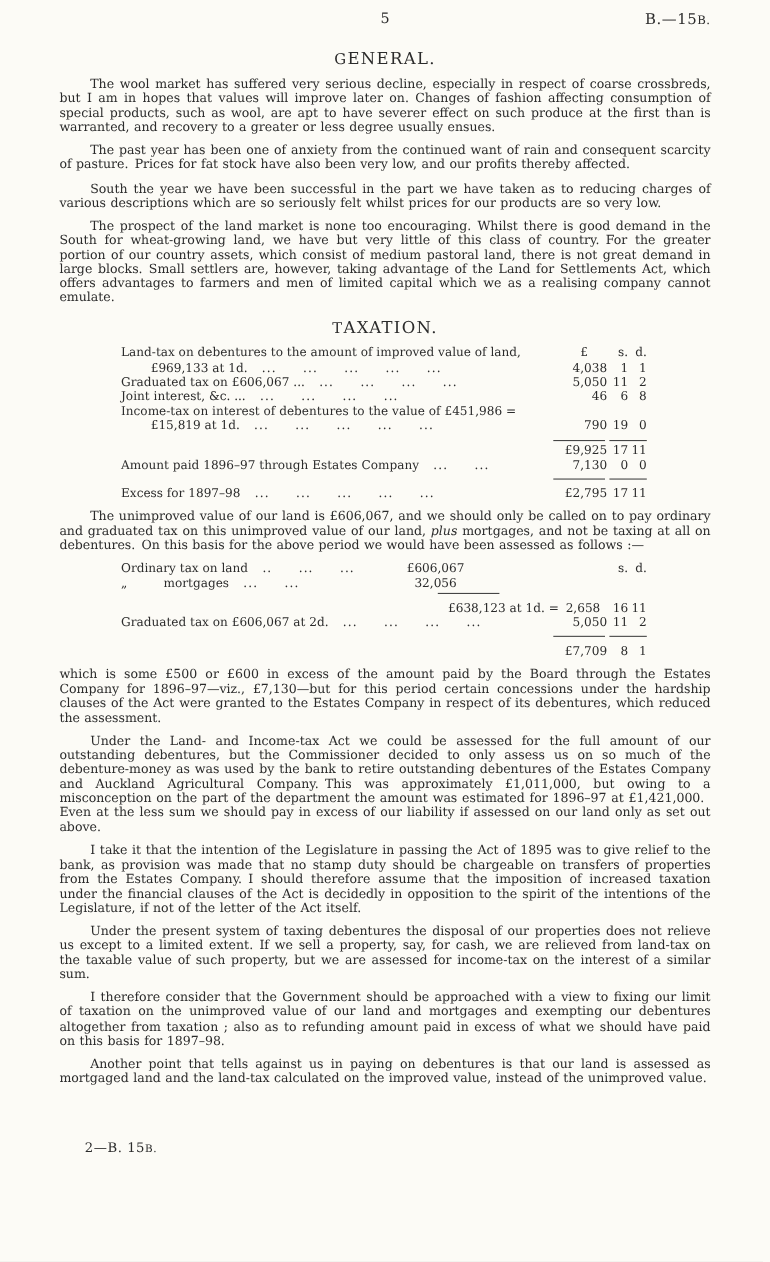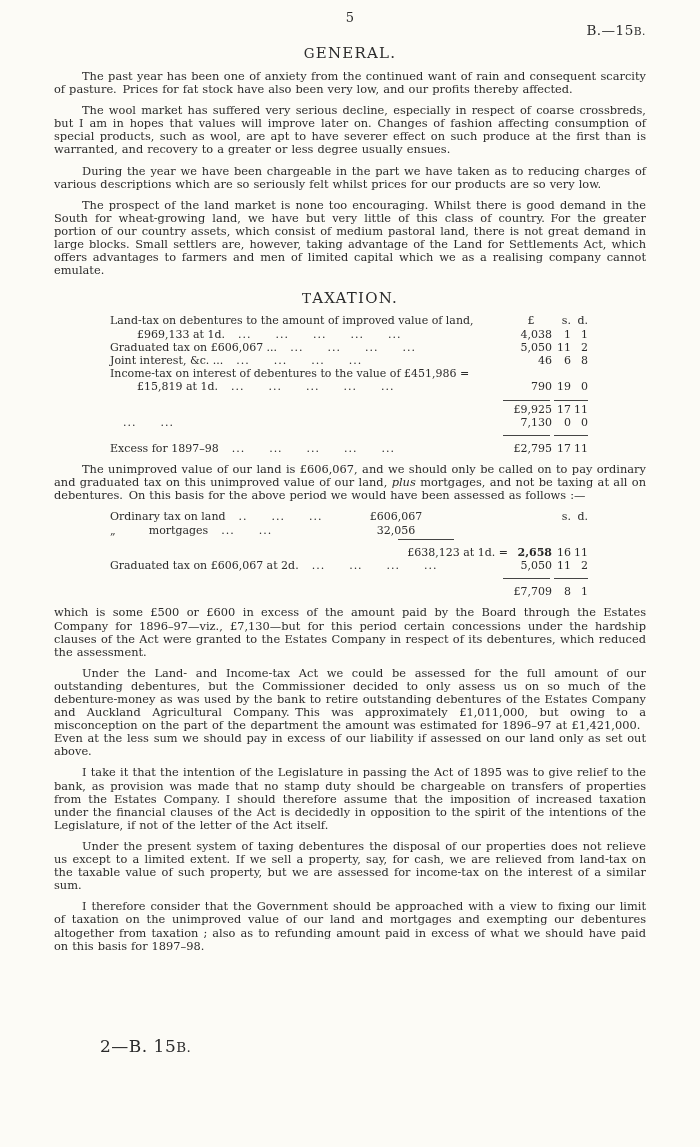--- a/index.html
+++ b/index.html
@@ -6,21 +6,21 @@
   .page {
     position:relative; width:700px; height:1147px; margin:0 auto;
     background:#fcfbf6; overflow:hidden; color:#2b2b2b;
     font-family:"DejaVu Serif","Liberation Serif",serif;
   }
   .body-col { position:absolute; left:54px; top:10px; width:592px; }
 
   
   .pagehead { position:relative; height:22px; margin-bottom:10px; }
   .pageno { text-align:center; font-size:13px; }
-  .docref { position:absolute; right:0; top:12px; font-size:13.5px; letter-spacing:0.5px; }
+  .docref { position:absolute; right:0; top:0; font-size:13.5px; letter-spacing:0.5px; }
   .sc-suffix { font-size:79%; }
 
   
   .shead { font-weight:normal; text-align:center; font-size:15px; letter-spacing:1.2px; margin:12px 0 7px 0; }
   .shead::first-letter { font-size:13.5px; }
 
   
   .para {
     font-size:11.4px; line-height:13.1px; text-align:justify;
     margin:8px 0; text-indent:28px; word-spacing:0.4px;
@@ -32,54 +32,54 @@
   .taxtable { margin:1px 0 8px 56px; width:478px; font-size:11px; line-height:13.2px; }
   .trow { display:flex; align-items:baseline; }
   .tlabel { white-space:nowrap; flex-shrink:0; }
   .tlabel.grow { flex:1 1 auto; }
   .tind { padding-left:27px; }
   .tlead { flex:1 1 0; overflow:hidden; white-space:nowrap; margin-left:13px; letter-spacing:1px; color:#2f2f2f; }
   .tp { width:64px; text-align:right; white-space:nowrap; flex-shrink:0; }
   .ts { width:19px; text-align:right; flex-shrink:0; }
   .td { width:17px; text-align:right; flex-shrink:0; }
   .tp.hdr { text-align:center; padding-left:22px; width:42px; }
-  .tp-n { width:44px; text-align:right; flex-shrink:0;font-weight:bold; }
+  .tp-n { width:44px; text-align:center; flex-shrink:0; }
   .t2mid { width:120px; text-align:center; white-space:nowrap; flex-shrink:0; }
   .t2gap { width:32px; flex-shrink:0; }
   .t2wide { flex:1 1 0; text-align:right; white-space:nowrap; }
   .spacer-flex { flex:1 1 0; }
 
   
   .trule { display:flex; justify-content:flex-end; margin:3px 0 2px 0; }
   .trule .seg { border-top:1px solid #454545; height:0; }
   .seg-a { width:47px; margin-right:4px; }
   .seg-b { width:34px; }
   .t2rule { display:flex; margin:2px 0; }
   .t2rule .segm { margin-left:288px; width:56px; border-top:1px solid #454545; height:0; }
   .mt6 { margin-top:6px; }
 
   
-  .pagefoot { position:absolute; left:77px; top:1036px; font-size:17px; letter-spacing:0.5px;margin-left:23px; }
+  .pagefoot { position:absolute; left:77px; top:1036px; font-size:12px; letter-spacing:0.5px; }
 </style>
 </head>
 <body>
 
 <div class="page">
   <div class="body-col">
 
     <div class="pagehead">
       <div class="pageno">5</div>
       <div class="docref"><span>B.—15</span><span class="sc-suffix">B.</span></div>
     </div>
 
     <h2 class="shead">GENERAL.</h2>
 
+    <p class="para">The wool market has suffered very serious decline, especially in respect of coarse crossbreds, but I am in hopes that values will improve later on. Changes of fashion affecting consumption of special products, such as wool, are apt to have severer effect on such produce at the first than is warranted, and recovery to a greater or less degree usually ensues.</p>
     <p class="para">The past year has been one of anxiety from the continued want of rain and consequent scarcity of pasture. Prices for fat stock have also been very low, and our profits thereby affected.</p>
-    <p class="para">The wool market has suffered very serious decline, especially in respect of coarse crossbreds, but I am in hopes that values will improve later on. Changes of fashion affecting consumption of special products, such as wool, are apt to have severer effect on such produce at the first than is warranted, and recovery to a greater or less degree usually ensues.</p>
-    <p class="para">During the year we have been chargeable in the part we have taken as to reducing charges of various descriptions which are so seriously felt whilst prices for our products are so very low.</p>
+    <p class="para">South the year we have been successful in the part we have taken as to reducing charges of various descriptions which are so seriously felt whilst prices for our products are so very low.</p>
     <p class="para">The prospect of the land market is none too encouraging. Whilst there is good demand in the South for wheat-growing land, we have but very little of this class of country. For the greater portion of our country assets, which consist of medium pastoral land, there is not great demand in large blocks. Small settlers are, however, taking advantage of the Land for Settlements Act, which offers advantages to farmers and men of limited capital which we as a realising company cannot emulate.</p>
 
     <h2 class="shead">TAXATION.</h2>
 
 
     <div class="taxtable">
       <div class="trow">
         <div class="tlabel grow">Land-tax on debentures to the amount of improved value of land,</div>
         <div class="tp hdr">£</div>
         <div class="ts">s.</div>
@@ -120,20 +120,21 @@
           <span class="seg seg-a"></span>
           <span class="seg seg-b"></span>
         </div>
       <div class="trow">
         <div class="spacer-flex"></div>
         <div class="tp">£9,925</div>
         <div class="ts">17</div>
         <div class="td">11</div>
       </div>
       <div class="trow">
+        <div class="tlabel">Amount paid 1896–97 through Estates Company</div>
         <div class="tlead">...  ...</div>
         <div class="tp">7,130</div>
         <div class="ts">0</div>
         <div class="td">0</div>
       </div>
       <div class="trule mt6">
           <span class="seg seg-a"></span>
           <span class="seg seg-b"></span>
         </div>
       <div class="trow mt6">
@@ -192,17 +193,18 @@
         <div class="ts">8</div>
         <div class="td">1</div>
       </div>
     </div>
 
     <p class="para noindent">which is some £500 or £600 in excess of the amount paid by the Board through the Estates Company for 1896–97—viz., £7,130—but for this period certain concessions under the hardship clauses of the Act were granted to the Estates Company in respect of its debentures, which reduced the assessment.</p>
     <p class="para">Under the Land- and Income-tax Act we could be assessed for the full amount of our outstanding debentures, but the Commissioner decided to only assess us on so much of the debenture-money as was used by the bank to retire outstanding debentures of the Estates Company and Auckland Agricultural Company. This was approximately £1,011,000, but owing to a misconception on the part of the department the amount was estimated for 1896–97 at £1,421,000. Even at the less sum we should pay in excess of our liability if assessed on our land only as set out above.</p>
     <p class="para">I take it that the intention of the Legislature in passing the Act of 1895 was to give relief to the bank, as provision was made that no stamp duty should be chargeable on transfers of properties from the Estates Company. I should therefore assume that the imposition of increased taxation under the financial clauses of the Act is decidedly in opposition to the spirit of the intentions of the Legislature, if not of the letter of the Act itself.</p>
     <p class="para">Under the present system of taxing debentures the disposal of our properties does not relieve us except to a limited extent. If we sell a property, say, for cash, we are relieved from land-tax on the taxable value of such property, but we are assessed for income-tax on the interest of a similar sum.</p>
     <p class="para">I therefore consider that the Government should be approached with a view to fixing our limit of taxation on the unimproved value of our land and mortgages and exempting our debentures altogether from taxation ; also as to refunding amount paid in excess of what we should have paid on this basis for 1897–98.</p>
+    <p class="para">Another point that tells against us in paying on debentures is that our land is assessed as mortgaged land and the land-tax calculated on the improved value, instead of the unimproved value.</p>
 
   </div>
 
   <div class="pagefoot"><span>2—B. 15</span><span class="sc-suffix">B.</span></div>
 </div>
 
 </body></html>

